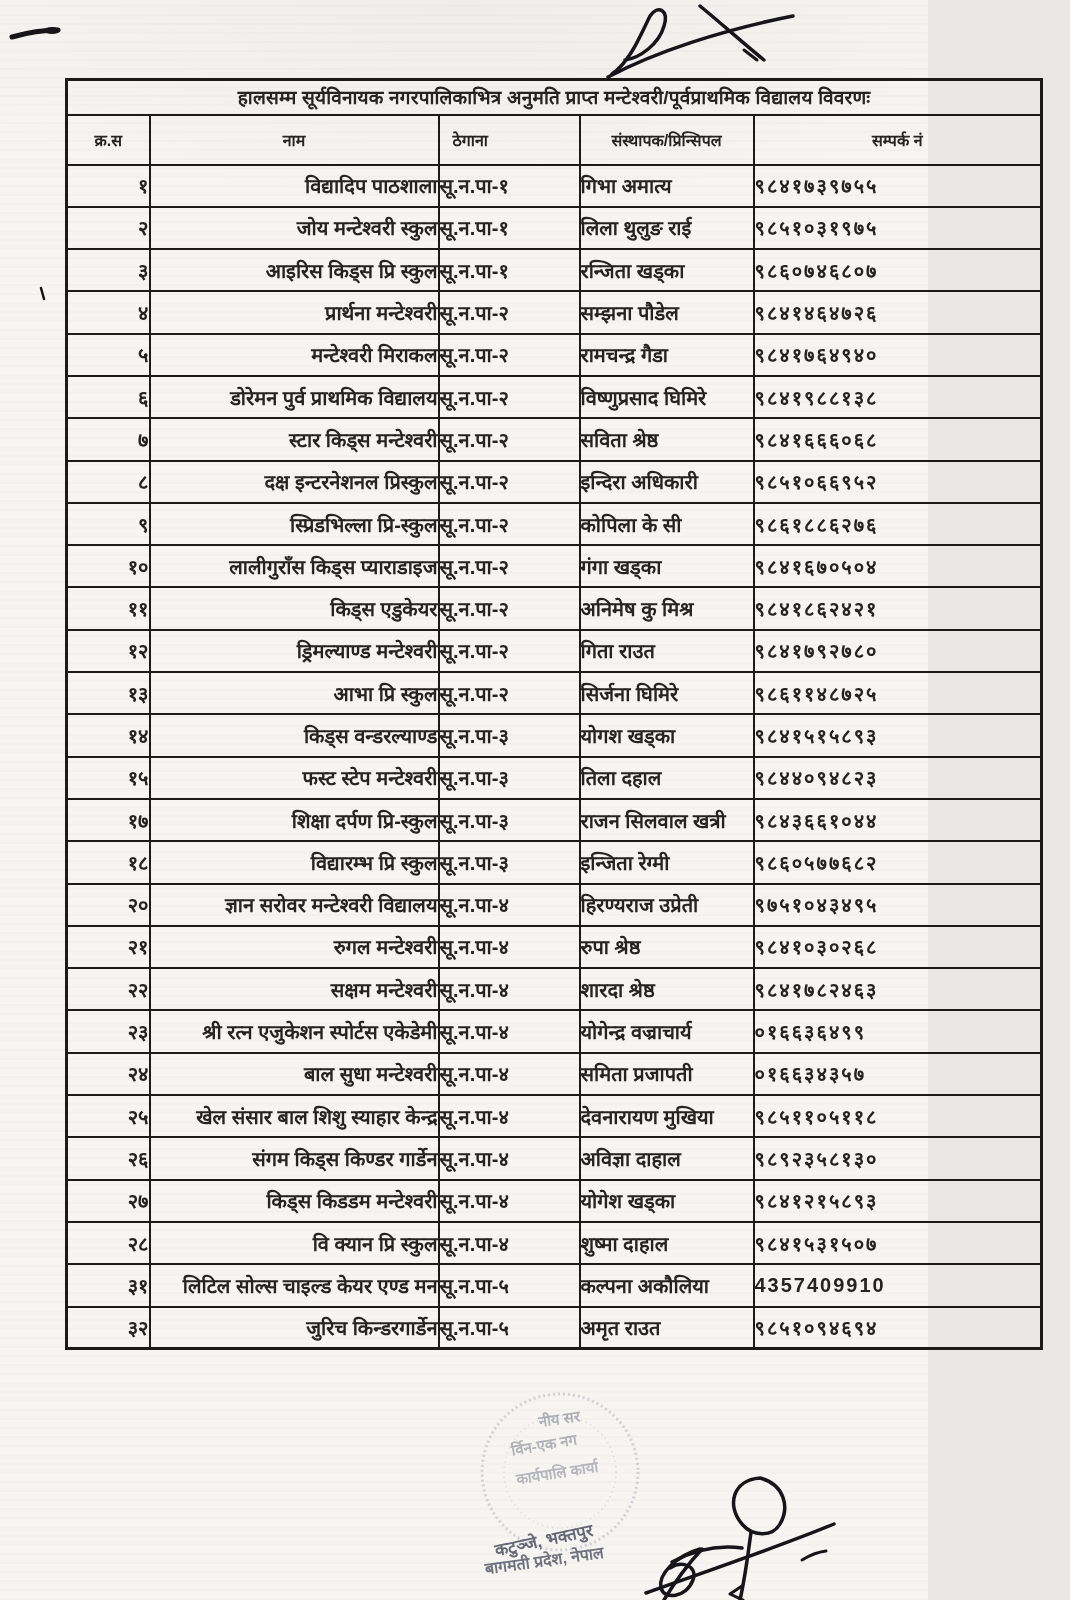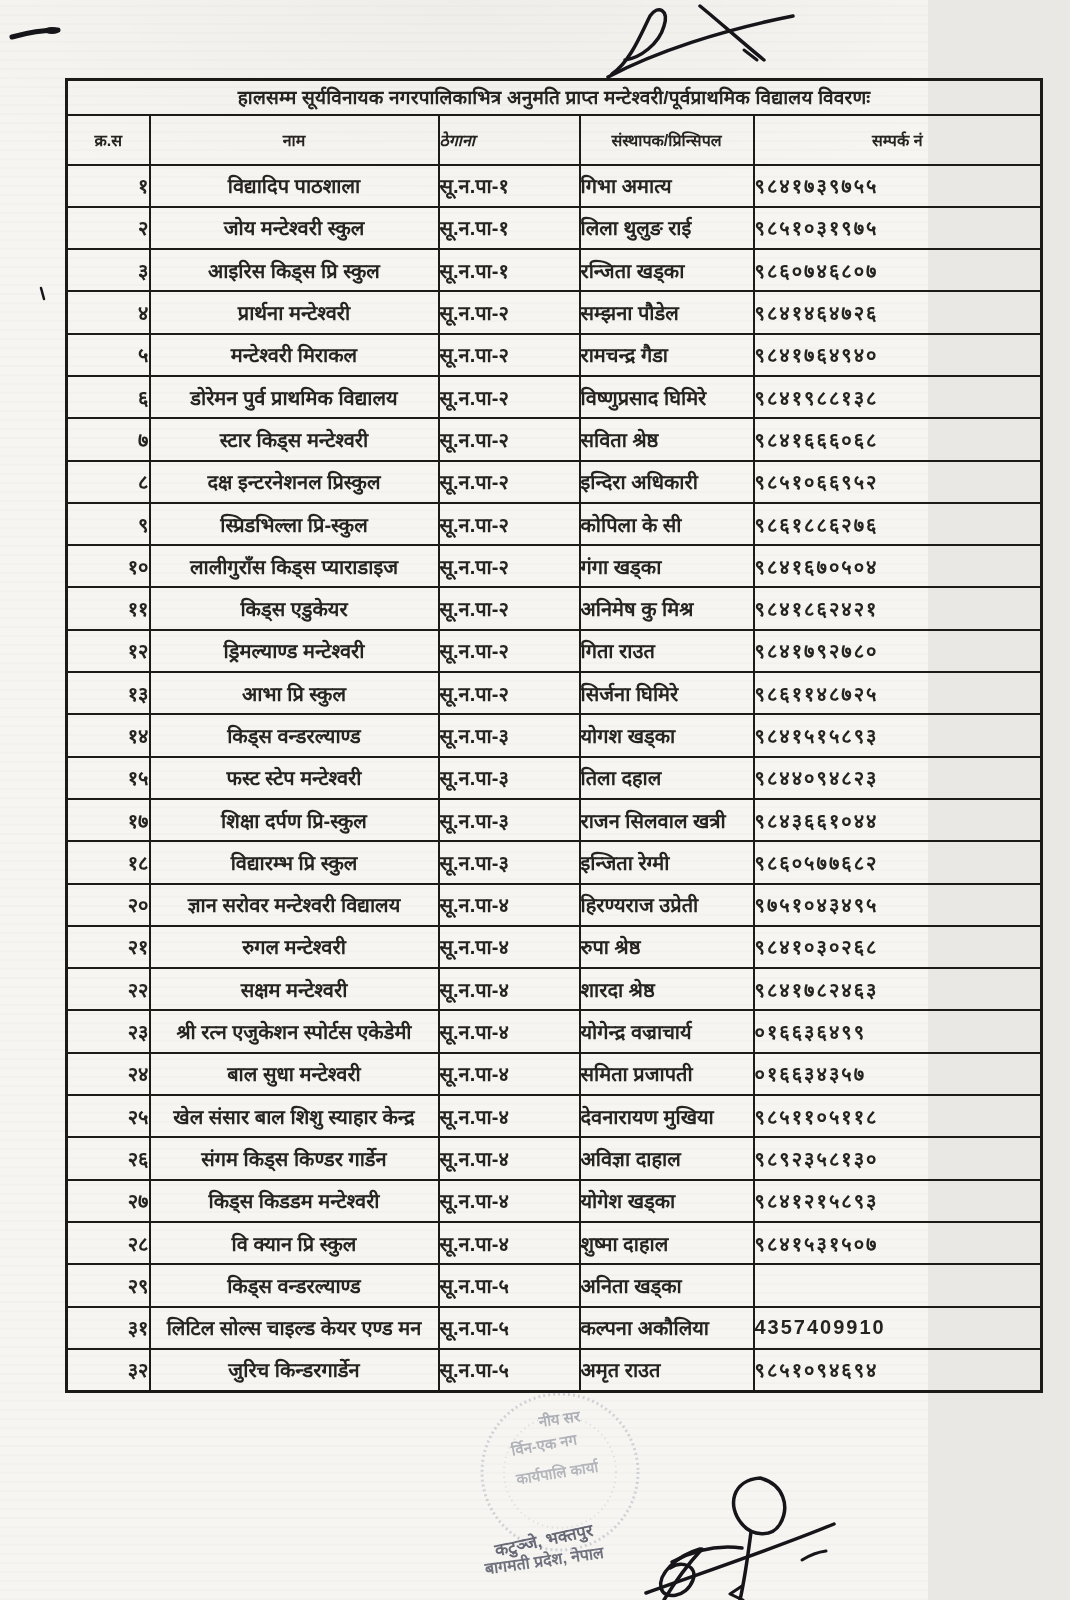--- a/index.html
+++ b/index.html
@@ -35,24 +35,24 @@
     white-space:nowrap;overflow:visible;
     padding:0;
   }
   tr.title-row{height:35px;}
   tr.title-row td{
     text-align:center;font-weight:700;font-size:19px;
     border-bottom-width:2px;letter-spacing:.2px;
   }
   tr.head-row{height:50px;}
   tr.head-row th{font-weight:700;font-size:16px;text-align:center;}
-  tr.head-row th.addr{text-align:left;padding-left:0;font-style:italic;}
+  tr.head-row th.addr{text-align:left;padding-left:13px;}
   tbody tr{height:42.3px;}
   td.sn{text-align:right;padding-right:10px;}
-  td.name{text-align:center;padding-left:8px;margin-left:31px;}
+  td.name{text-align:right;padding-left:8px;margin-left:31px;}
   td.addr{text-align:left;padding-left:6px;}
   td.prin{text-align:left;padding-left:6px;}
   td.phone{padding-right:30px;letter-spacing:2px;}
   svg.overlay{position:absolute;left:0;top:0;pointer-events:none;}
   .stamp-text{font-family:"Liberation Sans","DejaVu Sans",sans-serif;}
 </style>
 </head>
 <body>
 
 <div class="page">
@@ -255,27 +255,20 @@
         <td class="phone">९८४१२१५८९३</td>
       </tr>
         <tr>
         <td class="sn">२८</td>
         <td class="name">वि क्यान प्रि स्कुल</td>
         <td class="addr">सू.न.पा-४</td>
         <td class="prin">शुष्मा दाहाल</td>
         <td class="phone">९८४१५३१५०७</td>
       </tr>
         <tr>
-        <td class="sn">२९</td>
-        <td class="name">किड्स वन्डरल्याण्ड</td>
-        <td class="addr">सू.न.पा-५</td>
-        <td class="prin">अनिता खड्का</td>
-        <td class="phone"></td>
-      </tr>
-        <tr>
         <td class="sn">३१</td>
         <td class="name">लिटिल सोल्स चाइल्ड केयर एण्ड मन</td>
         <td class="addr">सू.न.पा-५</td>
         <td class="prin">कल्पना अकौलिया</td>
         <td class="phone">4357409910</td>
       </tr>
         <tr>
         <td class="sn">३२</td>
         <td class="name">जुरिच किन्डरगार्डेन</td>
         <td class="addr">सू.न.पा-५</td>

